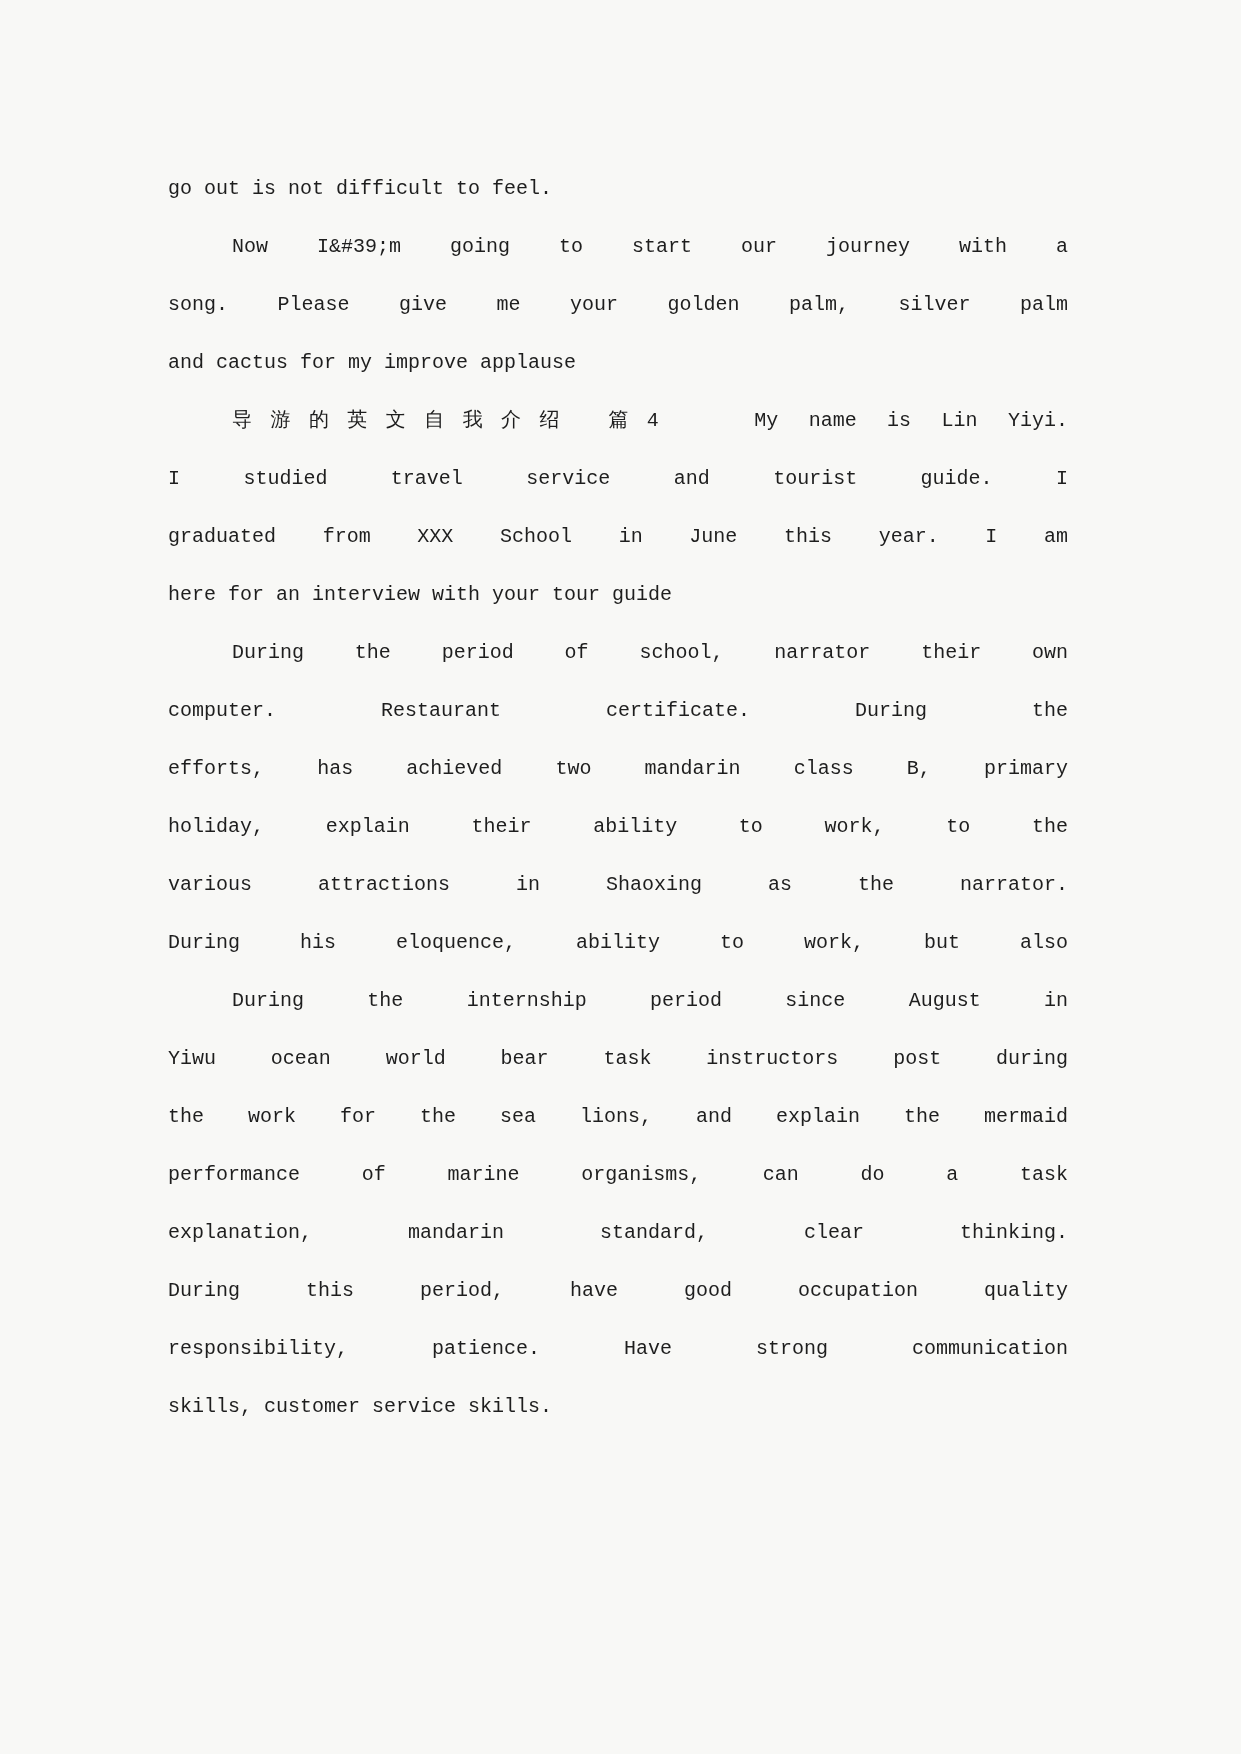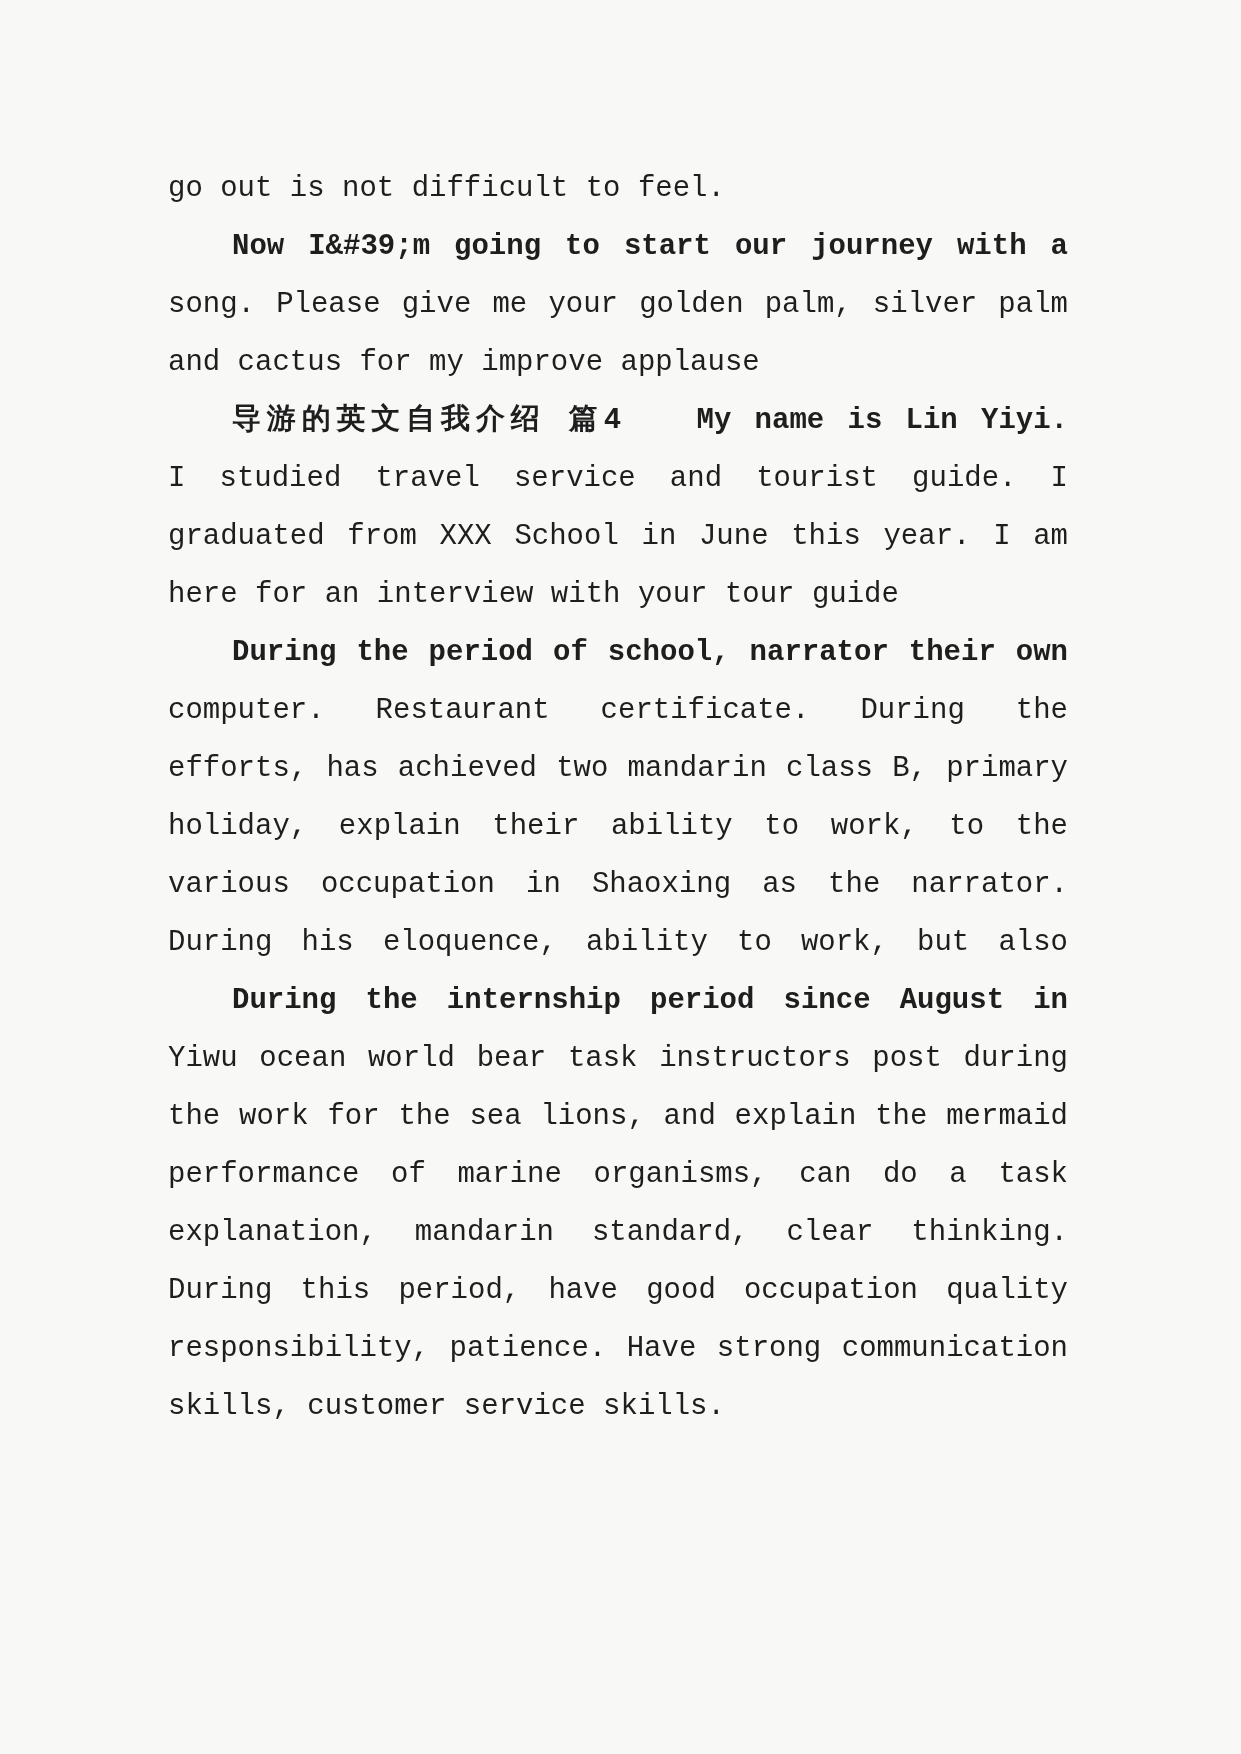--- a/index.html
+++ b/index.html
@@ -18,34 +18,33 @@
     overflow: hidden;
   }
   .content {
     position: absolute;
     left: 168px;
     top: 160px;
     width: 900px;
   }
   .para { margin: 0; padding: 0; }
   .line {
-    font-size: 29px;
+    font-size: 20px;
     line-height: 58px;
     font-weight: 400;
     text-align: justify;
     text-align-last: justify;
     text-justify: inter-word;
     white-space: normal;
   }
   .line.last {
     text-align-last: left;
   }
   .line.ind {
     text-indent: 64px;
-    font-weight: bold;
   }
 </style>
 </head>
 <body>
 
 <main class="page">
   <section class="content">
 
     <div class="para">
       <div class="line last">go out is not difficult to feel.</div>
@@ -62,21 +61,21 @@
       <div class="line">I studied travel service and tourist guide. I</div>
       <div class="line">graduated from XXX School in June this year. I am</div>
       <div class="line last">here for an interview with your tour guide</div>
     </div>
 
     <div class="para">
       <div class="line ind">During the period of school, narrator their own</div>
       <div class="line">computer. Restaurant certificate. During the</div>
       <div class="line">efforts, has achieved two mandarin class B, primary</div>
       <div class="line">holiday, explain their ability to work, to the</div>
-      <div class="line">various occupation in Shaoxing as the narrator.</div>
+      <div class="line">various attractions in Shaoxing as the narrator.</div>
       <div class="line">During his eloquence, ability to work, but also</div>
     </div>
 
     <div class="para">
       <div class="line ind">During the internship period since August in</div>
       <div class="line">Yiwu ocean world bear task instructors post during</div>
       <div class="line">the work for the sea lions, and explain the mermaid</div>
       <div class="line">performance of marine organisms, can do a task</div>
       <div class="line">explanation, mandarin standard, clear thinking.</div>
       <div class="line">During this period, have good occupation quality</div>

